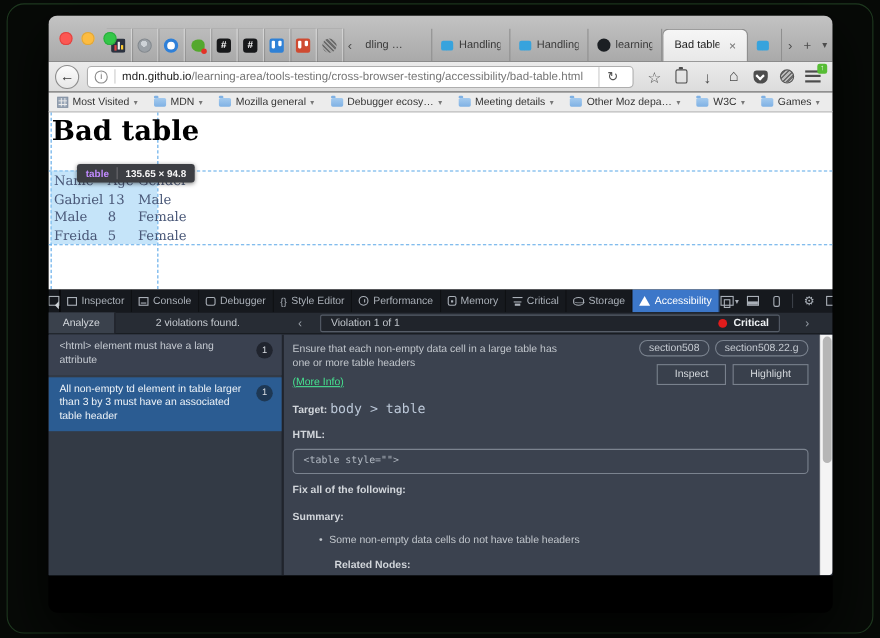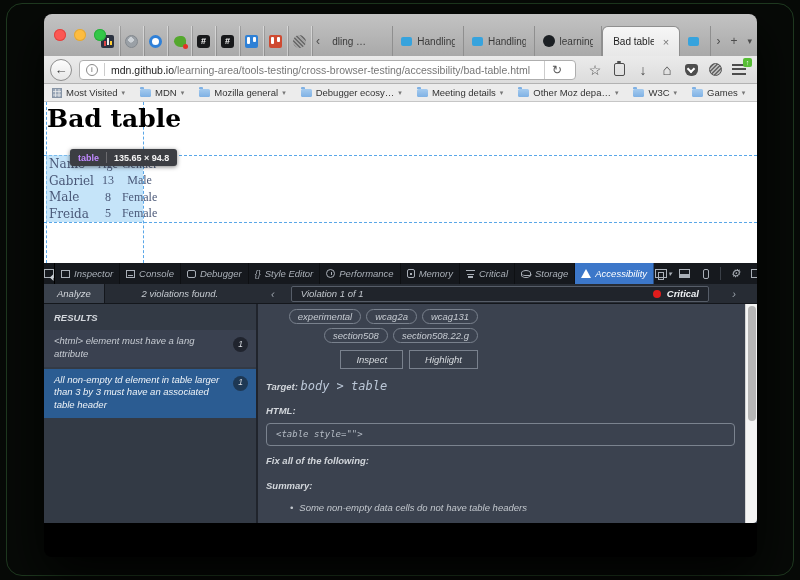--- a/index.html
+++ b/index.html
@@ -73,28 +73,28 @@
   .ic-grid { width:10px; height:10px; border:1px solid #8895a6; background:#9aa7b8; background-image:linear-gradient(#ececec 1px,transparent 1px),linear-gradient(90deg,#ececec 1px,transparent 1px); background-size:3.3px 3.3px; background-position:-1px -1px; flex:none; }
 
   
   .page { height:161px; background:#fff; position:relative; overflow:hidden; }
   .page h1 { position:absolute; left:3px; top:2px; font-family:"DejaVu Serif", serif; font-size:25px; color:#000; }
   .vline { position:absolute; top:0; bottom:0; width:0; border-left:1px dashed #59a7e8; }
   .hline { position:absolute; left:0; right:0; height:0; border-top:1px dashed #59a7e8; }
   .hl-region { position:absolute; left:2px; top:53px; width:97px; height:67px; background:rgba(150,205,244,.55); }
   .pg-table { position:absolute; left:3px; top:54px; font-family:"DejaVu Serif", serif; font-size:12px; color:#4a5878; border-collapse:collapse; }
   .pg-table td { padding:0 2px; height:16.5px; }
-  .pg-table td.c { text-align:center;font-family:Liberation Serif, serif; }
+  .pg-table td.c { text-align:left; }
   .tooltip { position:absolute; left:26px; top:47px; background:#3c3e43; border-radius:3px; padding:3px 8px; display:flex; align-items:center; gap:7px; box-shadow:0 1px 4px rgba(0,0,0,.5); z-index:5; }
   .tooltip .tag { color:#c08aff; font-size:9px; font-weight:bold; }
   .tooltip .sep { width:1px; height:11px; background:#6a6a6e; }
   .tooltip .dims { color:#f5f5f5; font-size:9px; font-weight:bold; white-space:nowrap; }
 
   
-  .devtools { height:260px; display:flex; flex-direction:column; color:#c2c7cd; font-size:9.5px;font-style:italic; }
+  .devtools { height:260px; display:flex; flex-direction:column; color:#c2c7cd; font-size:9.5px; }
   .dt-tabs { height:21px; background:#16191e; display:flex; align-items:stretch; flex:none; overflow:hidden; }
   .dt-pick { width:24px; display:flex; align-items:center; justify-content:center; border-right:1px solid #000; }
   .i-pick { width:10px; height:9px; border:1px solid #aab0b6; position:relative; }
   .i-pick::after { content:""; position:absolute; right:-3px; bottom:-3px; width:0; height:0; border-left:5px solid #cdd2d7; border-bottom:5px solid transparent; transform:rotate(-45deg); }
   .dt-tab { display:flex; align-items:center; gap:4px; padding:0 6px; color:#aab0b8; white-space:nowrap; border-right:1px solid rgba(0,0,0,.35); }
   .dt-tab.active { background:#3c77c9; color:#fff; }
   .dt-ic { position:relative; flex:none; display:inline-block; }
   .i-frame { width:9px; height:8px; border:1px solid currentColor; }
   .i-console { width:9px; height:8px; border:1px solid currentColor; } .i-console::after { content:""; position:absolute; left:1px; bottom:1px; width:5px; height:1px; background:currentColor; }
   .i-debug { width:9px; height:8px; border:1px solid currentColor; border-radius:2px; }
@@ -420,39 +420,37 @@
         <span>Violation 1 of 1</span>
         <span class="grow"></span>
         <span class="red-dot"></span>
         <span class="sev">Critical</span>
       </span>
       <span class="next-wrap">›</span>
     </div>
 
     <div class="dt-body">
       <div class="dt-left">
-        <div class="res-hdr">RESULTS</div>
         <div class="res-item">
           <span class="t">&lt;html&gt; element must have a lang attribute</span>
           <span class="cnt">1</span>
         </div>
         <div class="res-item selected">
           <span class="t">All non-empty td element in table larger than 3 by 3 must have an associated table header</span>
           <span class="cnt">1</span>
         </div>
       </div>
 
       <div class="dt-right">
         <div class="desc-row">
+          <div class="desc">
+            <span>Ensure that each non-empty data cell in a large table has one or more table headers</span><br>
+            <span class="more-info">(More Info)</span>
+          </div>
           <div class="tagcol">
-            <span class="tagrow">
-              <span class="pill">experimental</span>
-              <span class="pill">wcag2a</span>
-              <span class="pill">wcag131</span>
-            </span>
             <span class="tagrow">
               <span class="pill">section508</span>
               <span class="pill">section508.22.g</span>
             </span>
             <span class="btnrow">
               <span class="dt-btn">Inspect</span>
               <span class="dt-btn">Highlight</span>
             </span>
           </div>
         </div>

